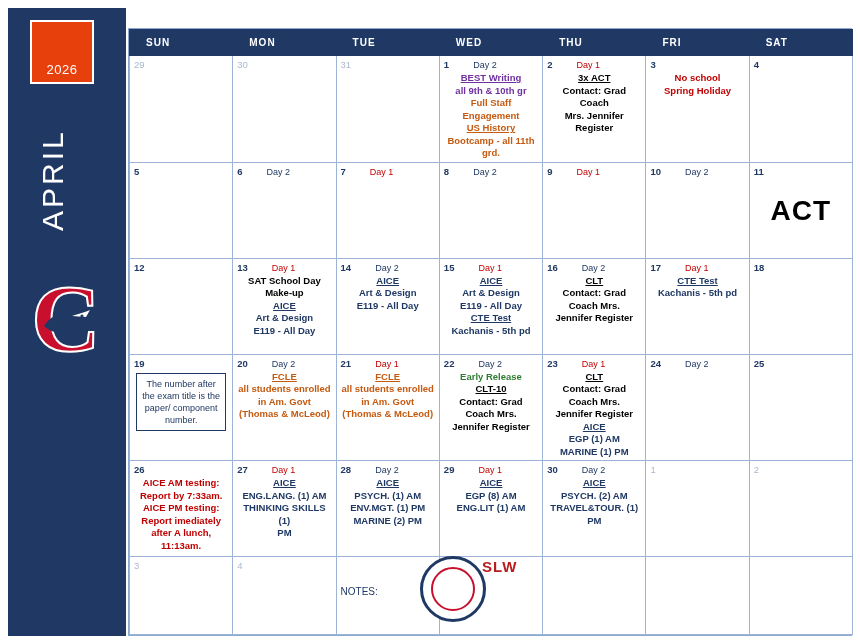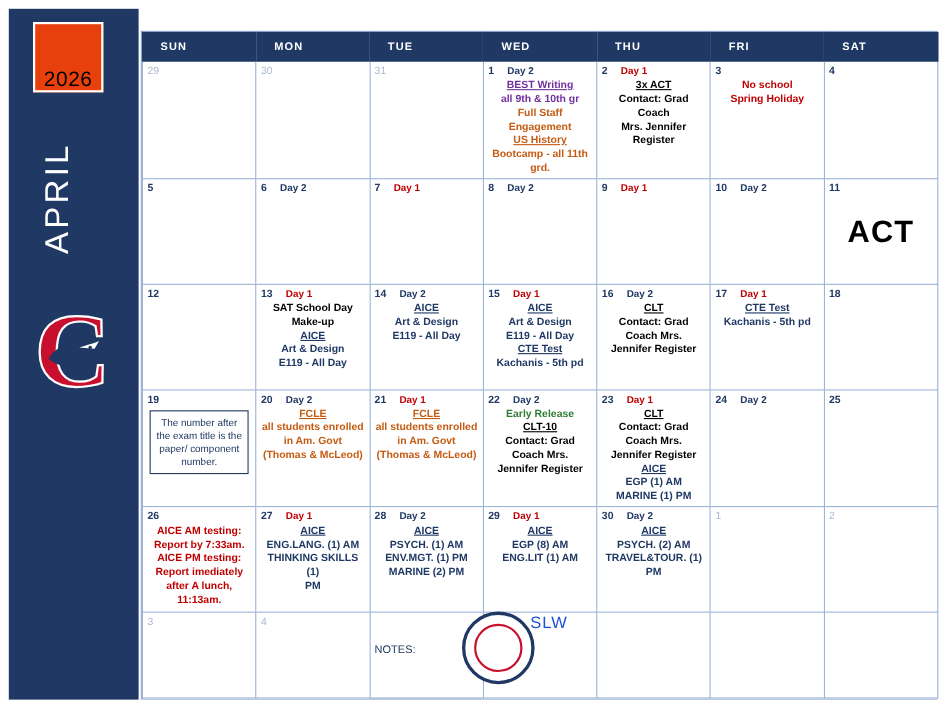--- a/index.html
+++ b/index.html
@@ -22,22 +22,22 @@
     left: 8px; top: 8px;
     width: 118px; height: 628px;
     background: #1f3864;
   }
   #year-badge {
     position: absolute;
     left: 22px; top: 12px;
     width: 64px; height: 64px;
     background: #e8400c;
     border: 2px solid #ffffff;
-    color: #000000;
-    font-size: 19px;
+    color: #ffffff;
+    font-size: 13px;
     text-align: center;
     padding-top: 40px;
     letter-spacing: 0.5px;
   }
   #month-label {
     position: absolute;
     left: 0; top: 92px;
     width: 118px;
     color: #ffffff;
     font-size: 30px;
@@ -108,22 +108,22 @@
 
   .daynum {
     font-size: 9.5px;
     color: #1f3864;
     font-weight: bold;
     display: inline-block;
   }
   .daynum.muted { color: #a9b8cf; font-weight: normal; }
   .daytag {
     font-size: 9px;
-    font-weight: bold;
-    margin-left: 12px;
+    font-weight: normal;
+    margin-left: 24px;
   }
   .daytag.red { color: #c00000; }
   .daytag.navy { color: #1f3864; }
 
   .cellbody {
     margin-top: 2px;
     text-align: center;
     line-height: 12.5px;
   }
   .cellbody .ln { display: block; }
@@ -188,22 +188,22 @@
     position: absolute;
     left: 8px; top: 8px;
     width: 44px; height: 44px;
     border-radius: 50%;
     border: 2px solid #c8102e;
   }
   #banner .slw {
     position: absolute;
     left: 62px; top: 8px;
     font-size: 15px;
-    font-weight: normal;
-    color: #1d4ed8;
+    font-weight: bold;
+    color: #b91c1c;
     letter-spacing: 1px;
   }
   #banner .centennial {
     position: absolute;
     left: 56px; top: 20px;
     font-size: 31px;
     font-weight: bold;
     color: #1f3864;
     letter-spacing: 1px;
     font-family: "Liberation Sans", sans-serif;

